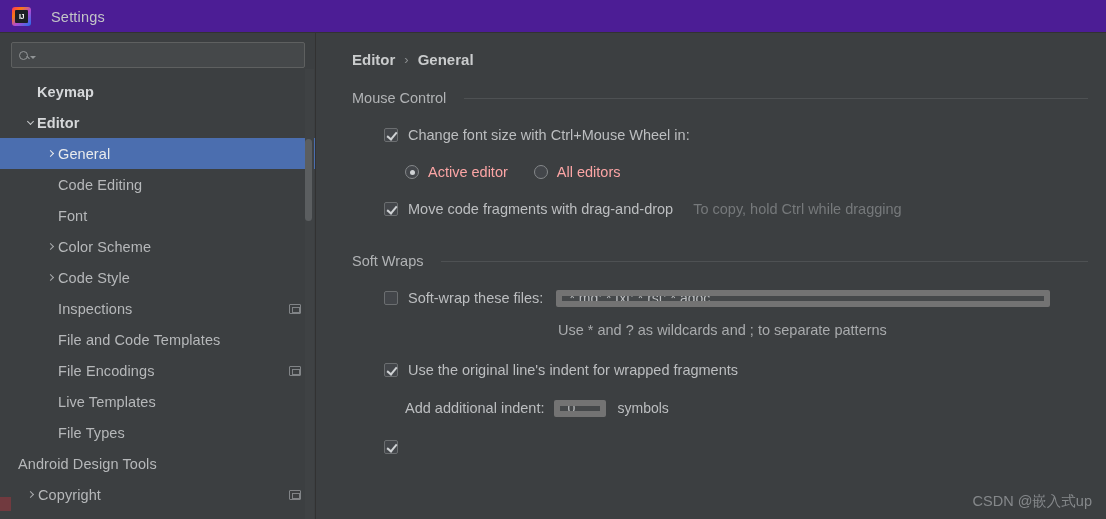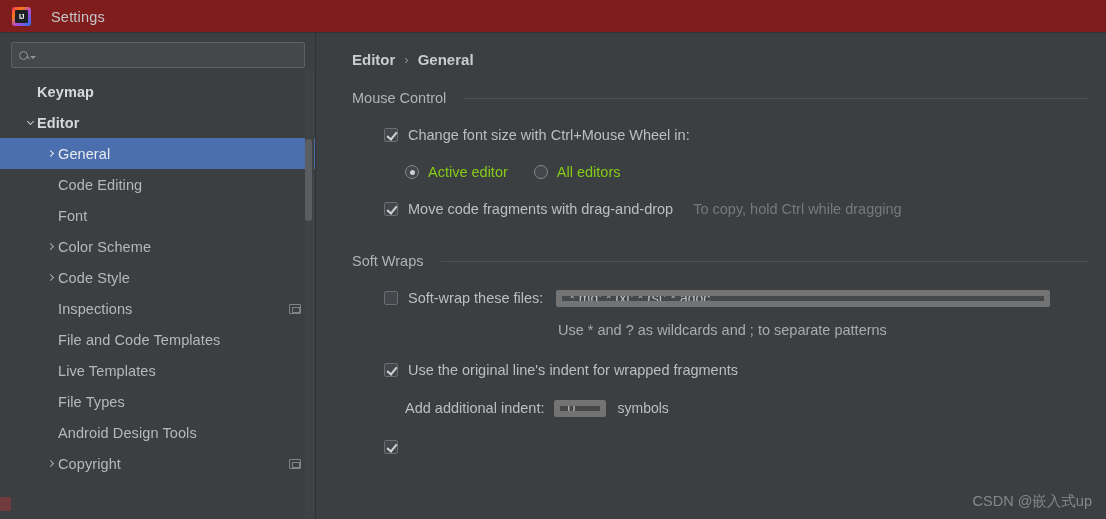--- a/index.html
+++ b/index.html
@@ -8,21 +8,21 @@
     width: 1106px;
     height: 519px;
     overflow: hidden;
     background: #3c3f41;
     font-family: "Liberation Sans", sans-serif;
   }
 
   
   .titlebar {
     height: 33px;
-    background: #7f1d1d;
+    background: #4c1d95;
     display: flex;
     align-items: center;
     padding-left: 12px;
     position: relative;
   }
   .titlebar::after {
     content: "";
     position: absolute;
     left: 0; right: 0; bottom: 0;
     height: 1px;
@@ -275,21 +275,21 @@
   }
   .radio.on::after {
     content: "";
     position: absolute;
     left: 3.5px; top: 3.5px;
     width: 5px; height: 5px;
     border-radius: 50%;
     background: #cfd2d4;
   }
   .radio-label {
-    color: #84cc16;
+    color: #fca5a5;
     font-size: 14.5px;
     margin-left: 9px;
     white-space: nowrap;
   }
 
   .text-input {
     background: #45484a;
     border: 6px solid #737373;
     border-radius: 2px;
     height: 17px;
@@ -389,31 +389,36 @@
           <span class="chev-slot"></span>
           <span class="tree-label">Inspections</span>
           <span class="scope-icon"></span>
         </div>
         <div class="tree-row" style="padding-left: 40px;">
           <span class="chev-slot"></span>
           <span class="tree-label">File and Code Templates</span>
         </div>
         <div class="tree-row" style="padding-left: 40px;">
           <span class="chev-slot"></span>
+          <span class="tree-label">File Encodings</span>
+          <span class="scope-icon"></span>
+        </div>
+        <div class="tree-row" style="padding-left: 40px;">
+          <span class="chev-slot"></span>
           <span class="tree-label">Live Templates</span>
         </div>
         <div class="tree-row" style="padding-left: 40px;">
           <span class="chev-slot"></span>
           <span class="tree-label">File Types</span>
         </div>
-        <div class="tree-row" style="padding-left: 40px;">
+        <div class="tree-row" style="">
           <span class="chev-slot"></span>
           <span class="tree-label">Android Design Tools</span>
         </div>
-        <div class="tree-row" style="padding-left: 40px;">
+        <div class="tree-row" style="padding-left: 20px;">
           <span class="chev-slot">
             <span class="chev-right"></span>
           </span>
           <span class="tree-label">Copyright</span>
           <span class="scope-icon"></span>
         </div>
       </div>
 
     <div class="side-scroll-track">
       <div class="side-scroll-thumb"></div>

